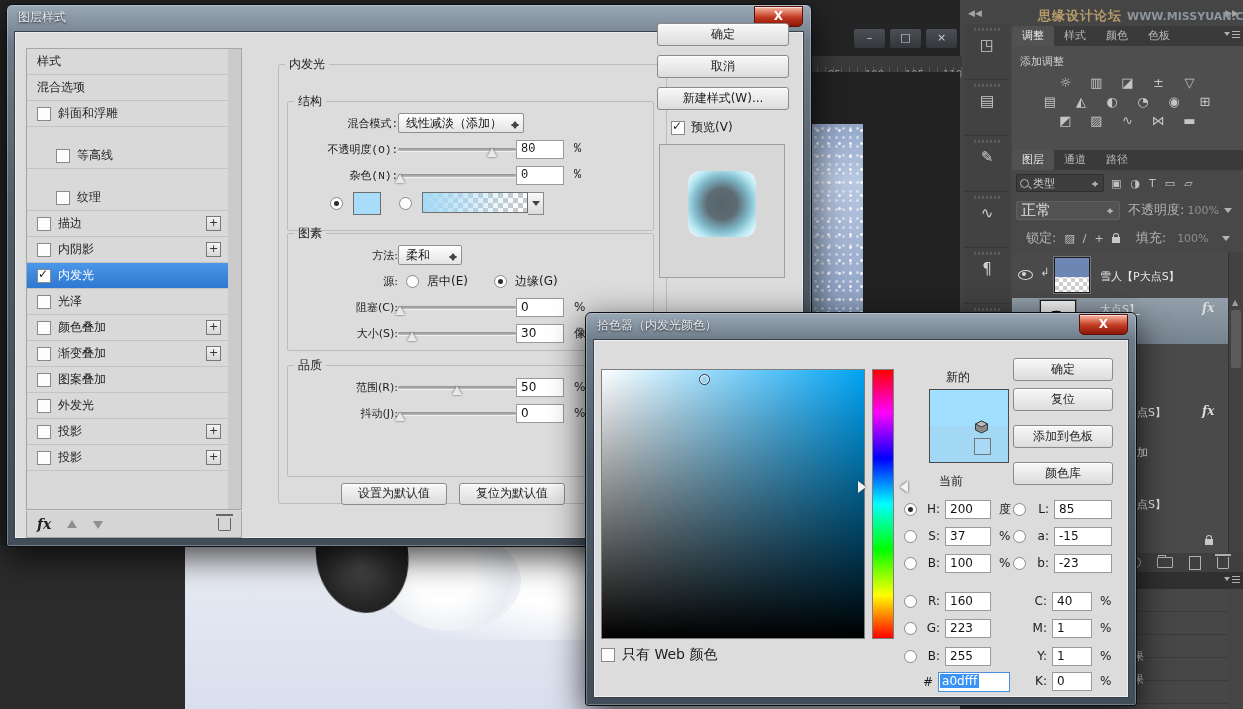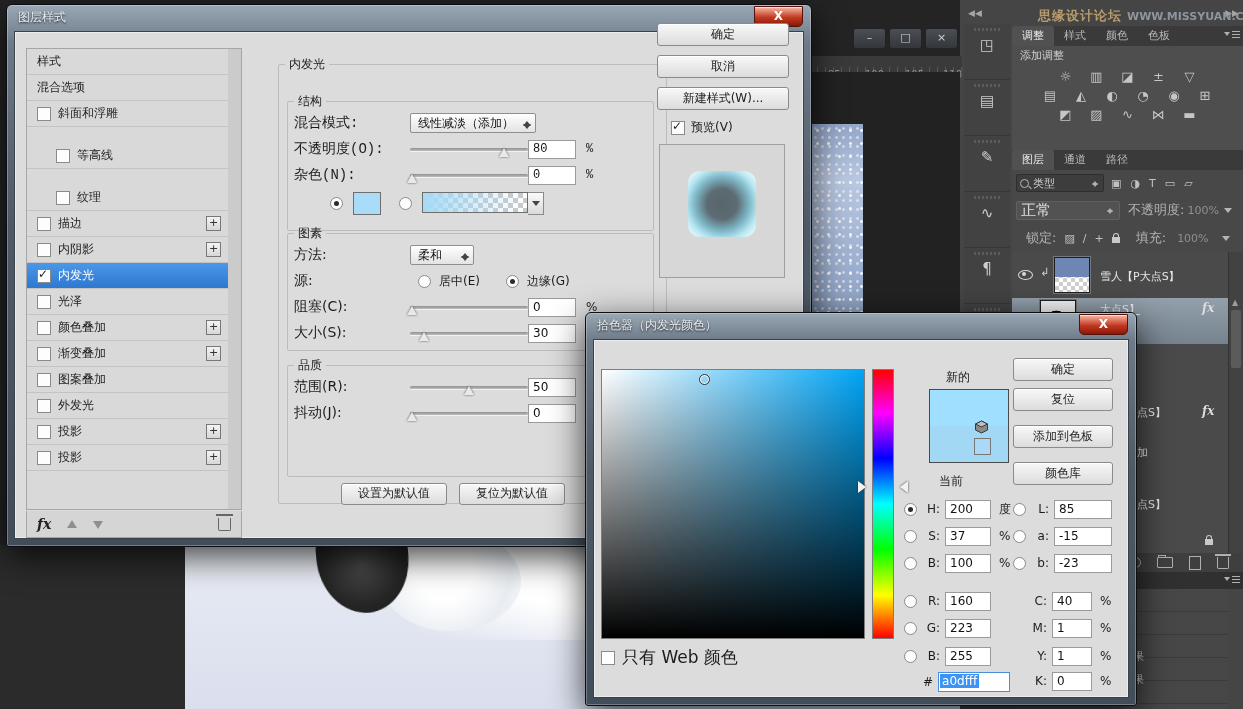--- a/index.html
+++ b/index.html
@@ -7,21 +7,21 @@
     font-family:"DejaVu Sans","Liberation Sans",sans-serif;-webkit-font-smoothing:antialiased;}
   
   .pbtn{background:linear-gradient(#f8f8f8,#dcdcdc);border:1px solid #8a8a8a;border-radius:3px;
     font-size:12px;color:#1d1d1d;text-align:center;height:21px;line-height:20px;box-shadow:inset 0 1px 0 #fff;}
   .cb{display:inline-block;width:12px;height:12px;background:#fdfdfd;border:1px solid #8a8a8a;position:relative;flex:none;}
   .cb.checked::after{content:"✓";position:absolute;left:0px;top:-3px;font-size:12px;color:#1a1a1a;font-weight:bold;}
   .radio{display:inline-block;width:11px;height:11px;border-radius:50%;background:#fdfdfd;border:1px solid #8a8a8a;position:relative;flex:none;}
   .radio.on::after{content:"";position:absolute;left:3px;top:3px;width:5px;height:5px;border-radius:50%;background:#2c2c2c;}
   .nbox{display:inline-block;width:42px;height:16px;background:#fff;border:1px solid #9a9a9a;font-size:12px;color:#111;padding:1px 0 0 4px;}
   .unit{margin-left:10px;font-size:12px;color:#1c1c1c;}
-  .plabel{width:104px;margin-right:12px;font-size:14px;color:#1c1c1c;flex:none;}
+  .plabel{width:104px;text-align:right;margin-right:0;font-size:11px;color:#1c1c1c;flex:none;}
   .prow{display:flex;align-items:center;height:26px;}
   .slider{position:relative;width:118px;height:18px;flex:none;}
   .slider .track{position:absolute;left:0;right:0;top:8px;height:3px;background:linear-gradient(#909090,#bdbdbd);border-radius:2px;box-shadow:0 1px 0 #f2f2f2;}
   .slider .thumb{position:absolute;top:3px;width:0;height:0;border:5px solid transparent;border-bottom:9px solid #e9e9e9;filter:drop-shadow(0 0 1px #555);}
   .ddl{display:inline-flex;align-items:center;justify-content:space-between;background:linear-gradient(#ffffff,#e3e3e3);
     border:1px solid #8f8f8f;border-radius:2px;height:20px;padding:0 4px 0 7px;font-size:12px;color:#111;box-sizing:border-box;}
   .spin{display:inline-block;position:relative;width:9px;height:12px;margin-left:6px;}
   .spin::before{content:"";position:absolute;left:1px;top:0;border:4px solid transparent;border-bottom:5px solid #444;}
   .spin::after{content:"";position:absolute;left:1px;bottom:-4px;border:4px solid transparent;border-top:5px solid #444;}
   .dda{display:inline-block;width:0;height:0;border:4px solid transparent;border-top:5px solid #b5b5b5;margin-left:5px;position:relative;top:2px;}
@@ -103,21 +103,21 @@
   .cfieldrow{position:absolute;display:flex;align-items:center;height:20px;font-size:12px;color:#1c1c1c;}
   .flab{width:18px;text-align:right;margin:0 5px 0 5px;flex:none;}
   .radioph{width:11px;flex:none;}
   .fbox{display:inline-block;width:40px;height:16px;background:#fff;border:1px solid #9a9a9a;font-size:12px;color:#111;padding:1px 0 0 4px;flex:none;}
   .fbox.wide{width:52px;}
   .fbox.cm{width:34px;}
   .funit{margin-left:8px;}
   .hexrow{position:absolute;left:337px;top:359px;display:flex;align-items:center;font-size:12px;color:#1c1c1c;gap:5px;}
   .hexbox{display:inline-block;width:68px;height:17px;background:#fff;border:1px solid #4b8edb;padding:1px 1px 0 1px;}
   .hexsel{background:#3a93f5;color:#fff;font-size:12px;padding:0 2px;}
-  .webonly{position:absolute;left:15px;top:333px;display:flex;align-items:center;gap:7px;font-size:17px;color:#1c1c1c;}
+  .webonly{position:absolute;left:15px;top:333px;display:flex;align-items:center;gap:7px;font-size:14px;color:#1c1c1c;}
   
   #dock{position:absolute;left:960px;top:0;width:283px;height:709px;background:#454545;}
   .wm{position:absolute;left:78px;top:5px;white-space:nowrap;}
   .wm-cn{font-size:13px;font-weight:bold;color:#b79b6b;letter-spacing:1px;}
   .wm-url{font-size:11px;font-weight:bold;color:#8e959d;}
   .dock-collapse{position:absolute;left:8px;top:8px;color:#a5a5a5;font-size:9px;}
   .dock-collapse::before{content:"◀◀";}
   .dock-expand{position:absolute;right:4px;top:8px;color:#a5a5a5;font-size:9px;}
   .dock-expand::before{content:"▶▶";}
   #strip{position:absolute;left:4px;top:24px;width:46px;}
@@ -125,21 +125,21 @@
   .grip{width:26px;height:3px;background:repeating-linear-gradient(90deg,#5c5c5c 0 2px,transparent 2px 4px);}
   .sglyph{color:#cdcdcd;font-size:15px;line-height:15px;}
   .ptabs{position:absolute;left:52px;width:231px;height:20px;background:#3a3a3a;display:flex;}
   .ptab{padding:0 10px;font-size:11px;color:#b8b8b8;line-height:20px;}
   .ptab.active{background:#515151;color:#ececec;border-radius:2px 2px 0 0;}
   .pmenu{position:absolute;right:3px;top:4px;width:16px;height:11px;}
   .pmenu::before{content:"";position:absolute;left:0;top:2px;border:3px solid transparent;border-top:4px solid #b0b0b0;}
   .pmenu::after{content:"";position:absolute;left:8px;top:1px;width:8px;height:7px;
     background:repeating-linear-gradient(180deg,#b0b0b0 0 1px,transparent 1px 3px);}
   #padjbody{position:absolute;left:52px;top:46px;width:231px;height:104px;background:#4e4e4e;}
-  .addadj{font-size:11px;color:#cfcfcf;padding:2px 0 2px 8px;}
+  .addadj{font-size:11px;color:#cfcfcf;padding:8px 0 2px 8px;}
   .adjrow{display:flex;justify-content:center;gap:9px;margin-top:4px;}
   .aic{width:22px;text-align:center;color:#c6c6c6;font-size:13px;line-height:15px;}
   #pltabs{top:150px;}
   #filtrow{position:absolute;left:52px;top:170px;width:231px;height:26px;background:#484848;display:flex;align-items:center;gap:7px;padding-left:4px;box-sizing:border-box;}
   .srchbox{display:flex;align-items:center;gap:4px;width:88px;height:18px;background:#3d3d3d;border:1px solid #2e2e2e;border-radius:2px;
     font-size:11px;color:#cfcfcf;padding:0 3px;box-sizing:border-box;}
   .mag{display:inline-block;width:7px;height:7px;border:1px solid #b5b5b5;border-radius:50%;position:relative;flex:none;}
   .mag::after{content:"";position:absolute;width:4px;height:1px;background:#b5b5b5;transform:rotate(45deg);right:-4px;bottom:-1px;}
   .spin2{display:inline-block;position:relative;width:8px;height:10px;margin-left:auto;}
   .spin2::before{content:"";position:absolute;left:0;top:0;border:3px solid transparent;border-bottom:4px solid #b0b0b0;}

